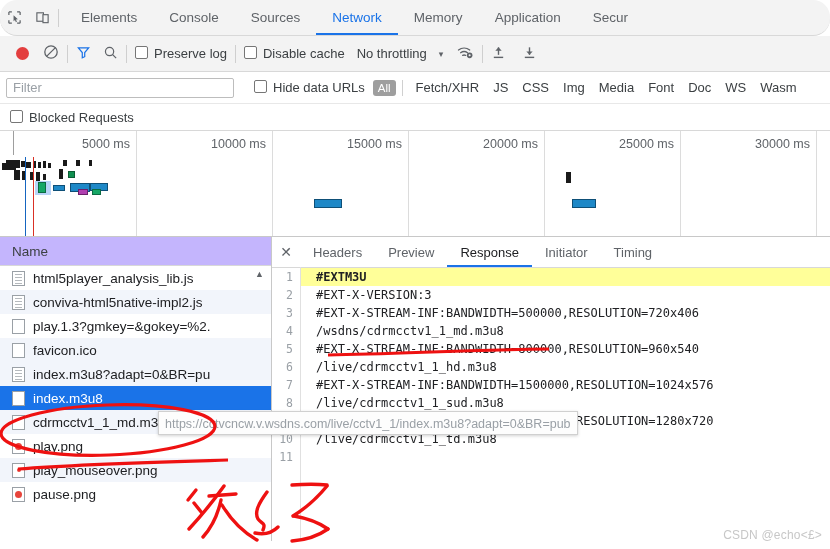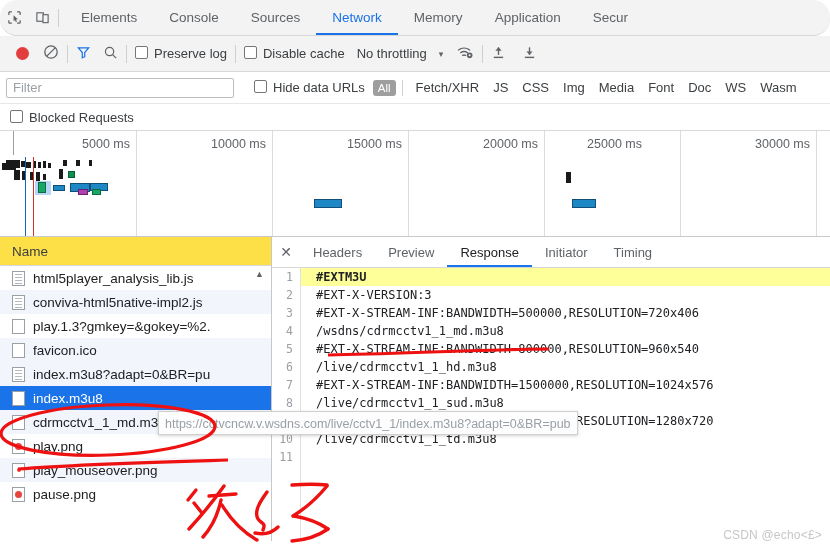--- a/index.html
+++ b/index.html
@@ -77,21 +77,21 @@
   }
   .ovleftedge{position:absolute;left:13px;top:0;width:1px;height:24px;background:#9e9e9e;}
   .bar{position:absolute;box-sizing:border-box;}
   .vline{position:absolute;top:26px;width:1px;height:79px;}
 
   
   .main{display:flex;height:304px;}
   .listpane{width:272px;border-right:1px solid #c8c8c8;box-sizing:border-box;position:relative;background:#fff;}
   .listhead{
     height:28px;display:flex;align-items:center;padding-left:12px;
-    font-size:13.5px;color:#3c4043;border-bottom:1px solid #d8d8d8;background:#fde047;
+    font-size:13.5px;color:#3c4043;border-bottom:1px solid #d8d8d8;background:#c4b5fd;
   }
   .rows{position:relative;}
   .row{
     height:24px;display:flex;align-items:center;padding-left:12px;
     font-size:13.5px;color:#202124;white-space:nowrap;box-sizing:border-box;
   }
   .row.alt{background:#f2f5fb;}
   .row.sel{background:#1a73e8;color:#fff;}
   .ricon{width:13px;height:15px;margin-right:8px;flex:0 0 auto;position:relative;}
   .ico-doc{border:1px solid #9aa0a6;background:#fff;box-sizing:border-box;}
@@ -262,21 +262,21 @@
     <div class="ovtick" style="left:272px"></div>
     <div class="ovtick" style="left:408px"></div>
     <div class="ovtick" style="left:544px"></div>
     <div class="ovtick" style="left:680px"></div>
     <div class="ovtick" style="left:816px"></div>
 
     <div class="ovticklabel" style="left:36px;width:94px">5000 ms</div>
     <div class="ovticklabel" style="left:172px;width:94px">10000 ms</div>
     <div class="ovticklabel" style="left:308px;width:94px">15000 ms</div>
     <div class="ovticklabel" style="left:444px;width:94px">20000 ms</div>
-    <div class="ovticklabel" style="left:548px;width:94px">25000 ms</div>
+    <div class="ovticklabel" style="left:580px;width:94px">25000 ms</div>
     <div class="ovticklabel" style="left:716px;width:94px">30000 ms</div>
 
     <div>
       <div class="bar" style="left:2px;top:32px;width:14px;height:7px;background:#1a1a1a;"></div>
       <div class="bar" style="left:6px;top:29px;width:10px;height:5px;background:#1a1a1a;"></div>
       <div class="bar" style="left:14px;top:29px;width:6px;height:8px;background:#1a1a1a;"></div>
       <div class="bar" style="left:21px;top:30px;width:4px;height:6px;background:#1a1a1a;"></div>
       <div class="bar" style="left:26px;top:31px;width:5px;height:6px;background:#1a1a1a;"></div>
       <div class="bar" style="left:33px;top:30px;width:3px;height:7px;background:#1a1a1a;"></div>
       <div class="bar" style="left:38px;top:31px;width:3px;height:6px;background:#1a1a1a;"></div>

